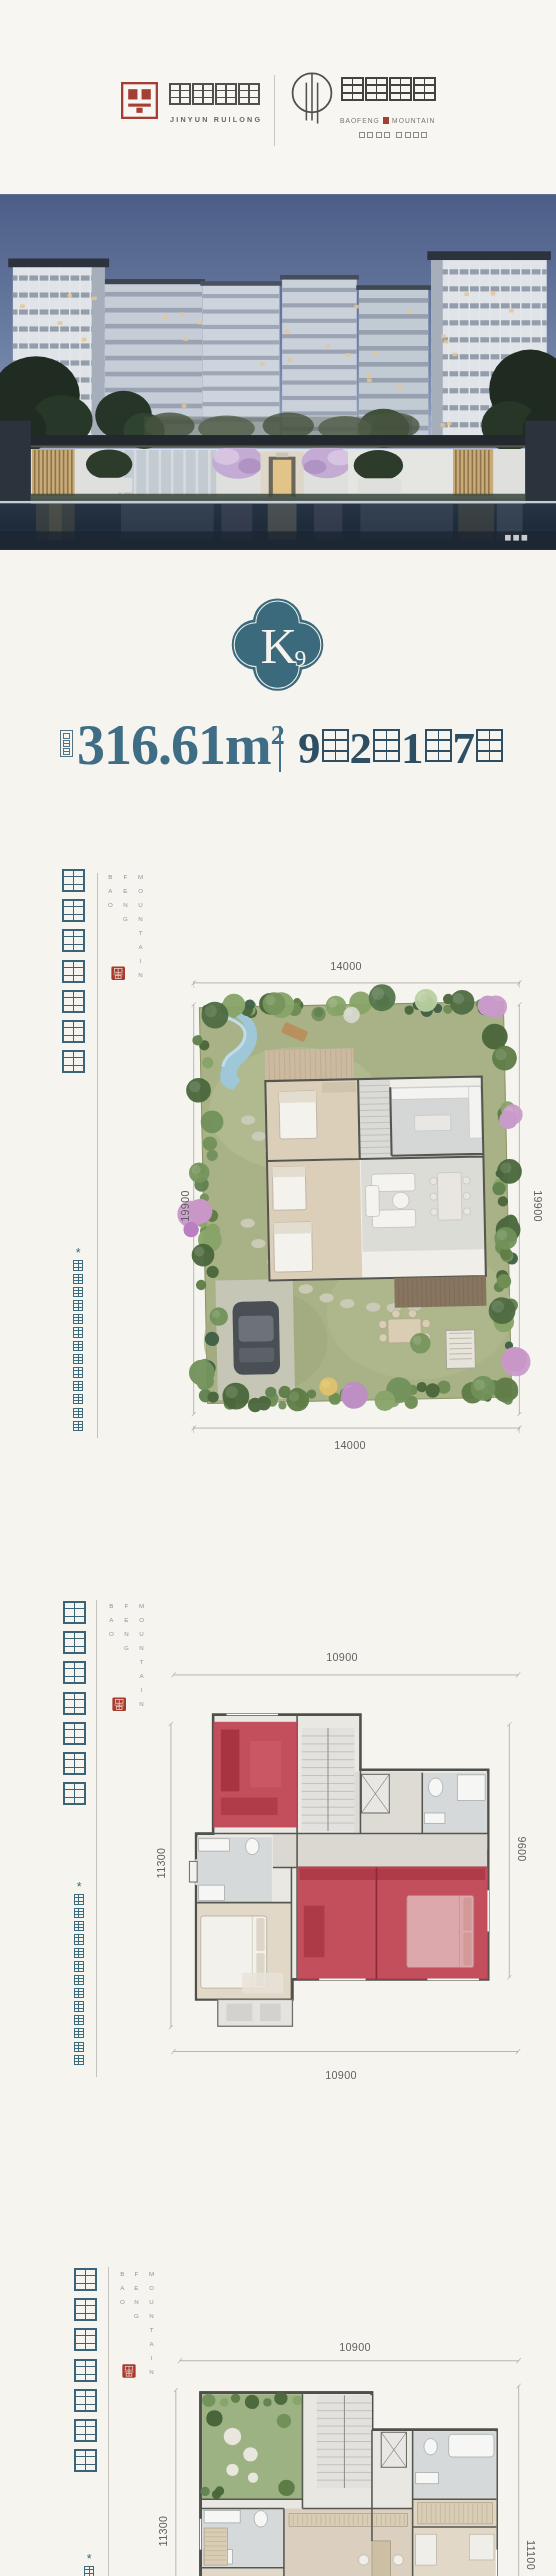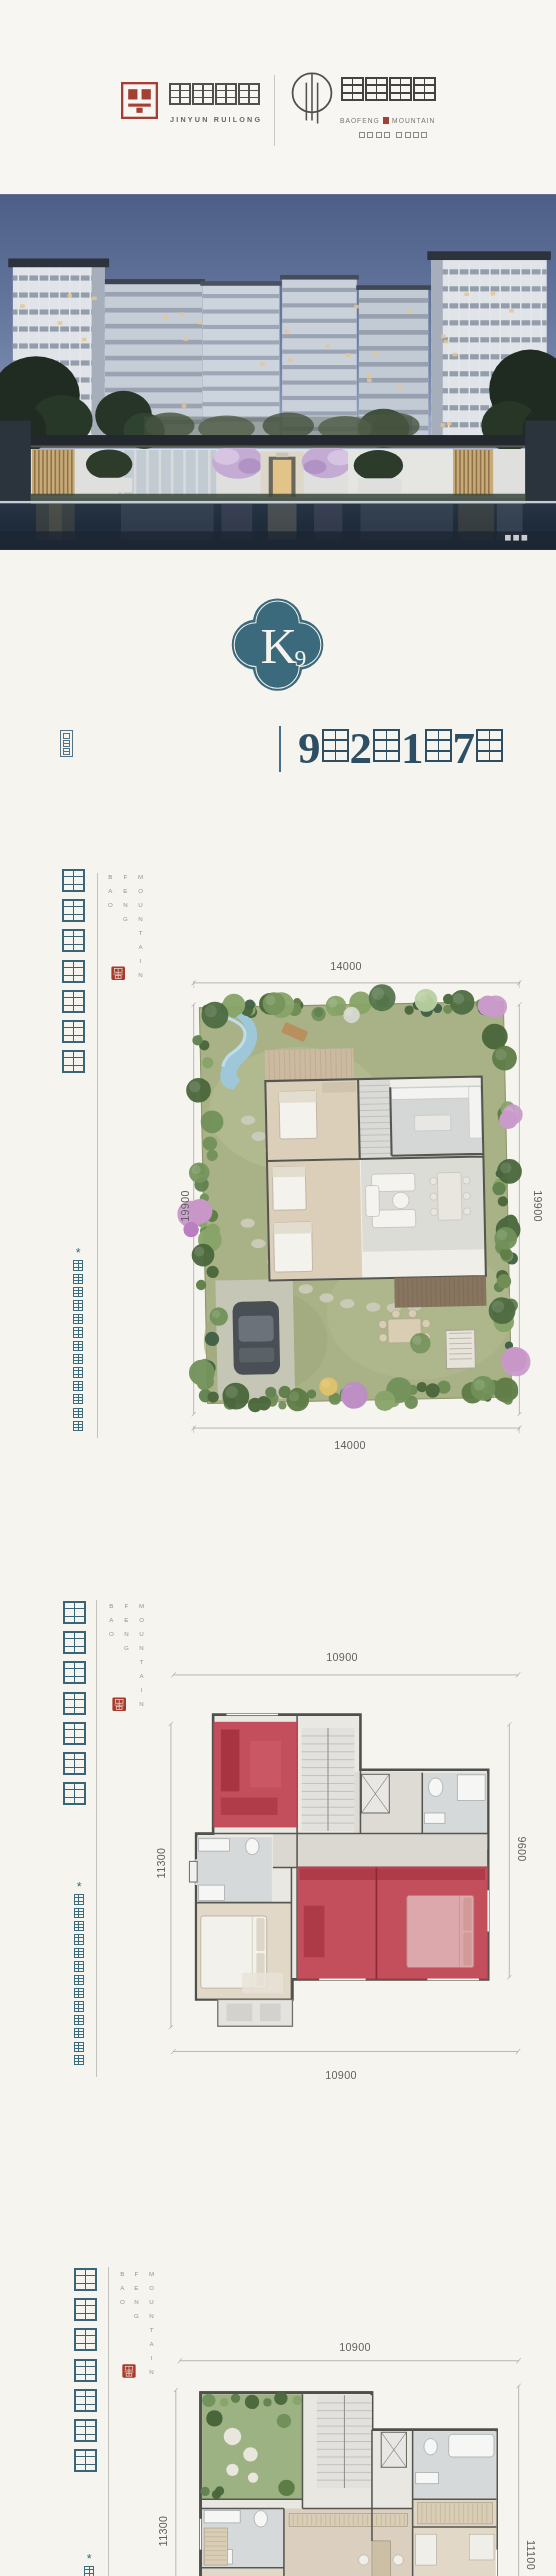--- a/index.html
+++ b/index.html
@@ -370,20 +370,21 @@
 </svg>
 
 <div class="abs" style="left:0;top:719px;width:556px;height:67px;">
 
   <div class="abs" style="left:60px;top:11.3px;width:11.3px;height:25px;border:0.5px solid #537283;display:flex;flex-direction:column;align-items:center;justify-content:center;gap:1px;color:#537283;">
     <span class="cjs" style="width:6.7px;height:6.7px;"></span>
       <span class="cjs" style="width:6.7px;height:6.7px;"></span>
       <span class="cjs" style="width:6.7px;height:6.7px;"></span>
   </div>
 
+  <div class="abs" style="left:77px;top:-6.2px;color:#3f6d85;font-family:'Liberation Serif',serif;font-size:56px;font-weight:bold;letter-spacing:-1px;">316.61m<span style="font-size:28px;vertical-align:19.6px;">2</span></div>
 
   <div class="abs" style="left:279px;top:6.7px;width:1.5px;height:46px;background:#44708a;"></div>
 
   <div class="abs" style="left:298px;top:3.1px;color:#2e4f63;font-family:'Liberation Serif',serif;font-size:45px;font-weight:bold;display:flex;align-items:flex-start;">
     <span>9</span>
       <span class="cj" style="width:27px;height:33px;margin:6.7px 1px 0 1px;"></span>
       <span>2</span>
       <span class="cj" style="width:27px;height:33px;margin:6.7px 1px 0 1px;"></span>
       <span>1</span>
       <span class="cj" style="width:27px;height:33px;margin:6.7px 1px 0 1px;"></span>

